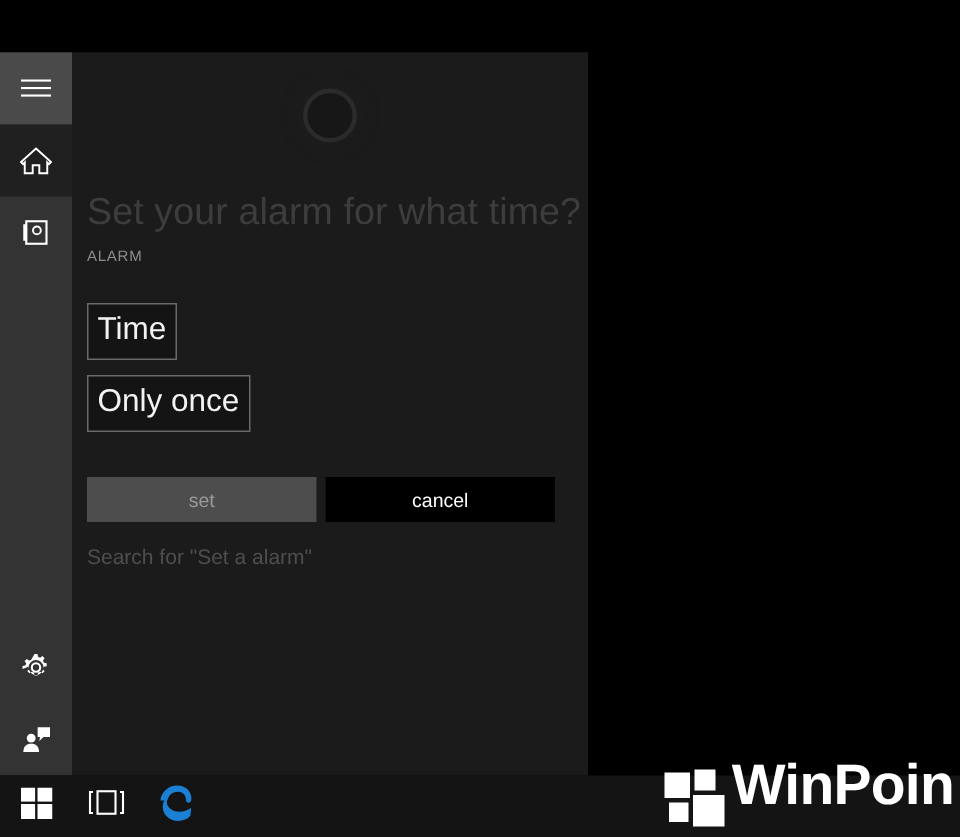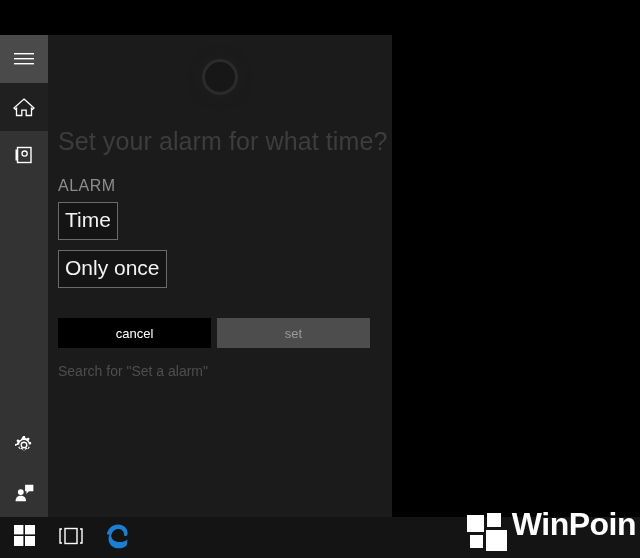--- a/index.html
+++ b/index.html
@@ -89,22 +89,22 @@
     font-size: 25px;
     font-weight: 300;
     color: #3d3d3d;
     letter-spacing: 0.1px;
     white-space: nowrap;
   }
 
   #alarm-label {
     position: absolute;
     left: 10px;
-    top: 142px;
-    font-size: 16px;
+    top: 131px;
+    font-size: 10px;
     color: #8d8d8d;
     letter-spacing: 0.5px;
   }
 
   .field-box {
     position: absolute;
     left: 10px;
     border: 1px solid #6a6a6a;
     background: #141414;
     color: #f2f2f2;
@@ -247,21 +247,21 @@
   #wm-sq1 { left: 0px;  top: 2px;  width: 17px; height: 17px; }
   #wm-sq2 { left: 20px; top: 0px;  width: 14px; height: 14px; }
   #wm-sq3 { left: 3px;  top: 22px; width: 13px; height: 13px; }
   #wm-sq4 { left: 19px; top: 17px; width: 21px; height: 21px; }
   #wm-text {
     display: flex;
     flex-direction: column;
     align-items: flex-start;
   }
   #wm-title {
-    font-size: 32px;
+    font-size: 38px;
     line-height: 30px;
     font-weight: bold;
     color: #ffffff;
     letter-spacing: -0.5px;
   }
   #wm-tag {
     font-size: 9.5px;
     font-weight: bold;
     color: #ffffff;
     letter-spacing: 0.2px;
@@ -333,22 +333,22 @@
 
     <div id="headline">Set your alarm for what time?</div>
 
     <div id="alarm-label">ALARM</div>
 
     <div class="field-box" id="field-repeat">Only once</div>
 
     <div class="field-box" id="field-time">Time</div>
 
     <div id="action-row">
+      <div class="action-btn" id="btn-set">set</div>
       <div class="action-btn" id="btn-cancel">cancel</div>
-      <div class="action-btn" id="btn-set">set</div>
     </div>
 
     <div id="search-link">Search for "Set a alarm"</div>
   </div>
 </div>
 
 <div id="taskbar">
 
   <div id="start-button">
     <span>

